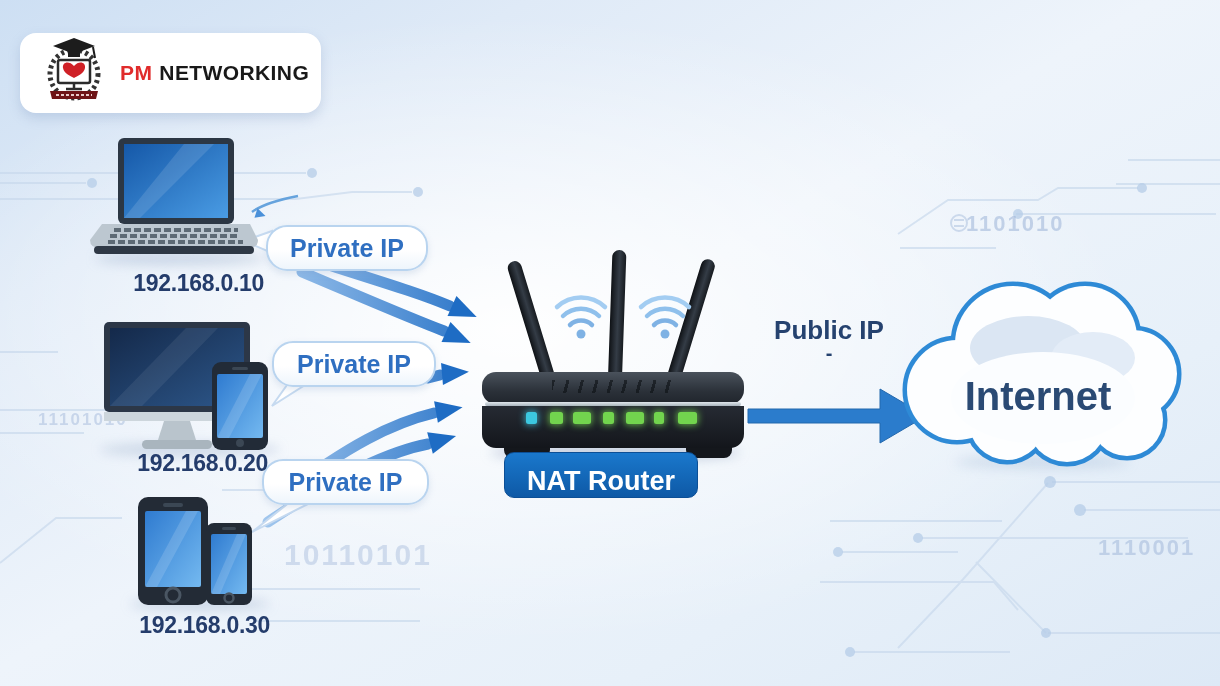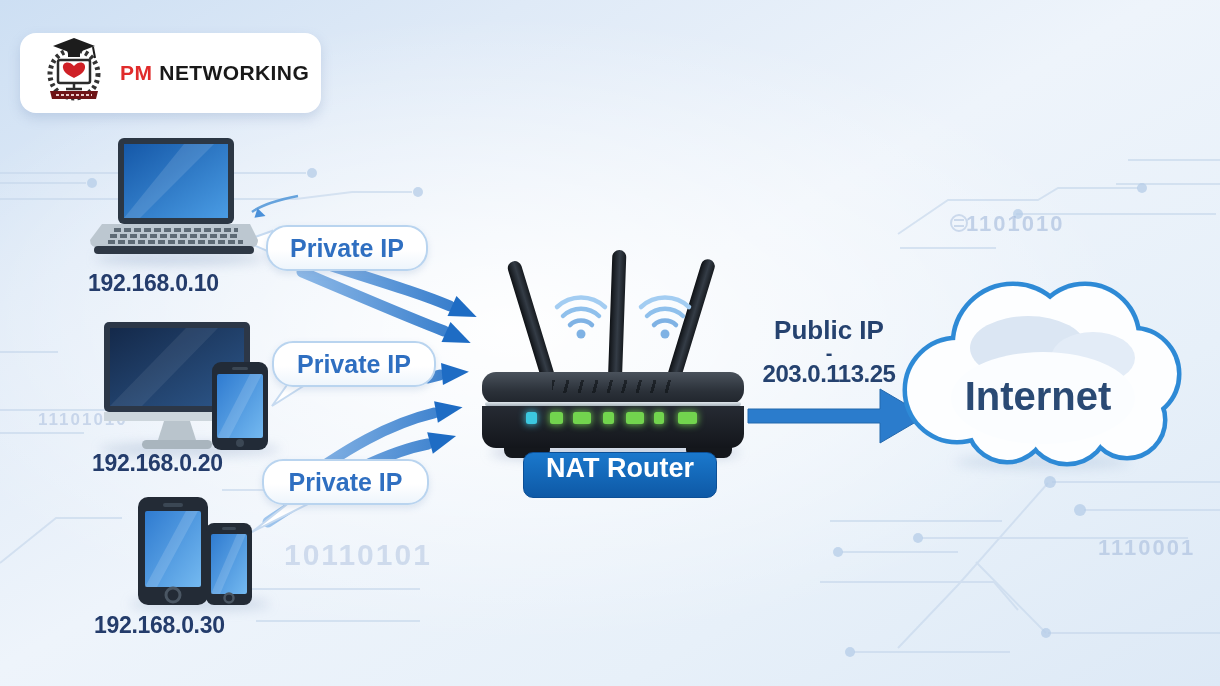--- a/index.html
+++ b/index.html
@@ -25,21 +25,21 @@
   #brand-text .pm{color:#e02b2b;margin-right:7px;}
 
   
   #title{left:255px;top:136px;width:720px;text-align:center;font-size:45px;font-weight:700;
     color:#1a6bc4;letter-spacing:-.5px;z-index:10;}
 
   
   .shadow{position:absolute;border-radius:50%;background:rgba(120,145,185,.30);filter:blur(6px);z-index:2;}
 
   
-  .ip{position:absolute;font-size:23px;font-weight:700;color:#243c6b;text-align:left;z-index:6;letter-spacing:-0.3px;}
+  .ip{position:absolute;font-size:23px;font-weight:700;color:#243c6b;text-align:right;z-index:6;letter-spacing:-0.3px;}
 
   
   .bubble{position:absolute;z-index:5;display:flex;align-items:center;justify-content:center;
     background:linear-gradient(180deg,#ffffff 55%,#eef5fc);border:2px solid #b9d4ef;border-radius:21px;
     box-shadow:0 3px 7px rgba(120,150,190,.20);font-size:25px;font-weight:700;color:#2f6fc1;}
   #bubble-1{left:266px;top:225px;width:158px;height:42px;}
   #bubble-2{left:272px;top:341px;width:160px;height:42px;}
   #bubble-3{left:262px;top:459px;width:163px;height:42px;}
 
   #tails{left:0;top:0;z-index:4;}
@@ -55,23 +55,23 @@
   #router-vents{position:absolute;left:70px;top:8px;width:126px;height:13px;opacity:.65;
     background:repeating-linear-gradient(105deg,#0e1216 0 3px,transparent 3px 14px);}
   #router-trim{position:absolute;left:3px;top:30px;right:3px;height:4px;border-radius:2px;
     background:linear-gradient(180deg,#e0e7ec,#a9b4bd);}
   #router-face{position:absolute;left:0;top:34px;width:262px;height:42px;border-radius:0 0 14px 14px;
     background:linear-gradient(180deg,#262b33,#13161b);}
   .led{position:absolute;top:6px;height:12px;border-radius:2.5px;background:#72d44e;
     box-shadow:0 0 7px 1px rgba(120,220,80,.75);}
   .led.cyan{background:#3cc8e0;box-shadow:0 0 7px 1px rgba(70,205,230,.75);}
   .foot{position:absolute;top:74px;width:46px;height:12px;background:#14171c;border-radius:0 0 8px 8px;}
-  #nat-label{position:absolute;left:53px;top:212px;width:192px;height:44px;border-radius:10px;
+  #nat-label{position:absolute;left:34px;top:212px;width:192px;height:44px;border-radius:10px;
     background:linear-gradient(180deg,#1a78cc,#0e59a6);border:1px solid #0c4f96;
-    display:flex;align-items:flex-start;justify-content:center;color:#fff;font-size:27px;font-weight:700;}
+    display:flex;align-items:flex-end;justify-content:center;color:#fff;font-size:27px;font-weight:700;}
 
   
   #public-ip{left:748px;top:315px;width:162px;text-align:center;z-index:6;color:#25426f;}
   #public-ip .lab{font-size:26px;font-weight:700;}
   #public-ip .sep{font-size:20px;font-weight:700;line-height:14px;}
   #public-ip .val{font-size:24px;font-weight:700;letter-spacing:-0.5px;}
   #big-arrow{left:740px;top:385px;z-index:5;}
   #cloud{left:893px;top:270px;width:290px;height:200px;z-index:6;}
   #internet-label{position:absolute;left:0;top:104px;width:100%;text-align:center;
     font-size:40px;font-weight:600;color:#2a4a74;}
@@ -287,21 +287,20 @@
       </div>
     </div>
     <div id="nat-label">
       <span>NAT Router</span>
     </div>
   </div>
 
   <div id="public-ip" class="abs">
     <div class="lab">Public IP</div>
     <div class="sep">-</div>
-    <div class="val">203.0.113.25</div>
   </div>
 
   <svg id="big-arrow" class="abs" width="200" height="62" viewBox="0 0 200 62">
     <path d="M8,24 H140 V4 L186,31 L140,58 V38 H8 Z" fill="#2b7ccc" stroke="#2368ad" stroke-width="1"></path>
   </svg>
 
   <div id="cloud" class="abs">
     <svg width="290" height="200" viewBox="0 0 290 200">
       <g fill="none" stroke="#2e8ad6" stroke-width="9">
         <circle cx="64" cy="120" r="50"></circle>

